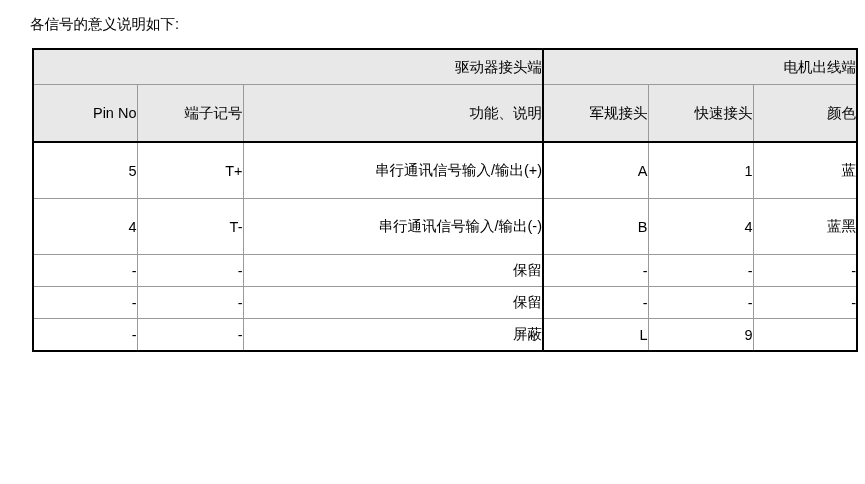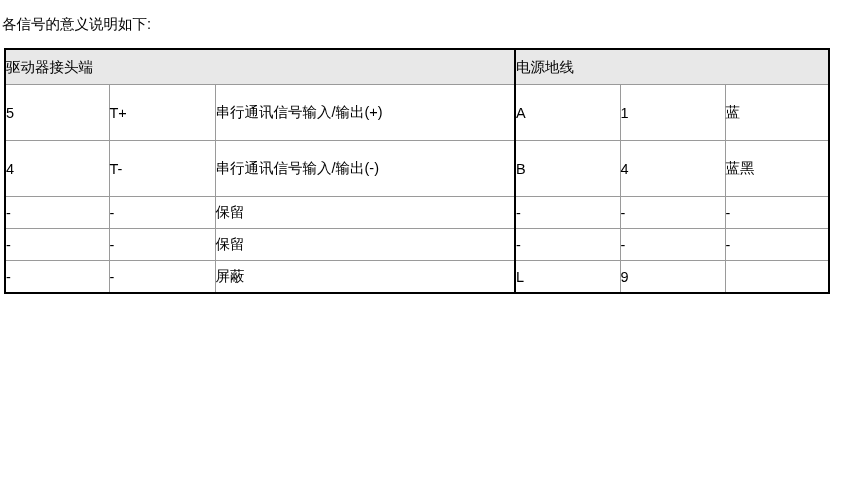--- a/index.html
+++ b/index.html
@@ -9,39 +9,39 @@
   }
   body {
     width: 865px;
     height: 484px;
     font-family: "Liberation Sans", "DejaVu Sans", sans-serif;
     color: #000000;
     position: relative;
     overflow: hidden;
   }
   .page {
-    padding: 10px 12px 0 0;
+    padding: 10px 12px 0 28px;
     box-sizing: border-box;
   }
   .intro {
     font-size: 14.5px;
     line-height: 1.4;
     margin: 4px 0 14px 2px;
     color: #000;
   }
   table.signal-table {
     border-collapse: collapse;
     width: 824px;
     margin-left: 4px;
     table-layout: fixed;
   }
   table.signal-table td,
   table.signal-table th {
     border: 1px solid #9a9a9a;
-    text-align: left;
+    text-align: right;
     vertical-align: middle;
     font-size: 14.5px;
     font-weight: normal;
     padding: 0;
     margin-top: 9px;
   }
   
   table.signal-table {
     border: 2px solid #000;
   }
@@ -88,21 +88,29 @@
       <col class="c0">
         <col class="c1">
         <col class="c2">
         <col class="c3">
         <col class="c4">
         <col class="c5">
     </colgroup>
     <tbody>
       <tr class="hdr-group">
         <td colspan="3" class="thick-right">驱动器接头端</td>
-        <td colspan="3">电源地线</td>
+        <td colspan="3">电机出线端</td>
+      </tr>
+      <tr class="hdr-col thick-bottom">
+        <td>Pin No</td>
+        <td>端子记号</td>
+        <td class="thick-right">功能、说明</td>
+        <td>军规接头</td>
+        <td>快速接头</td>
+        <td>颜色</td>
       </tr>
 
       <tr class="row-tall">
         <td>5</td>
         <td>T+</td>
         <td class="thick-right">串行通讯信号输入/输出(+)</td>
         <td>A</td>
         <td>1</td>
         <td>蓝</td>
       </tr>

